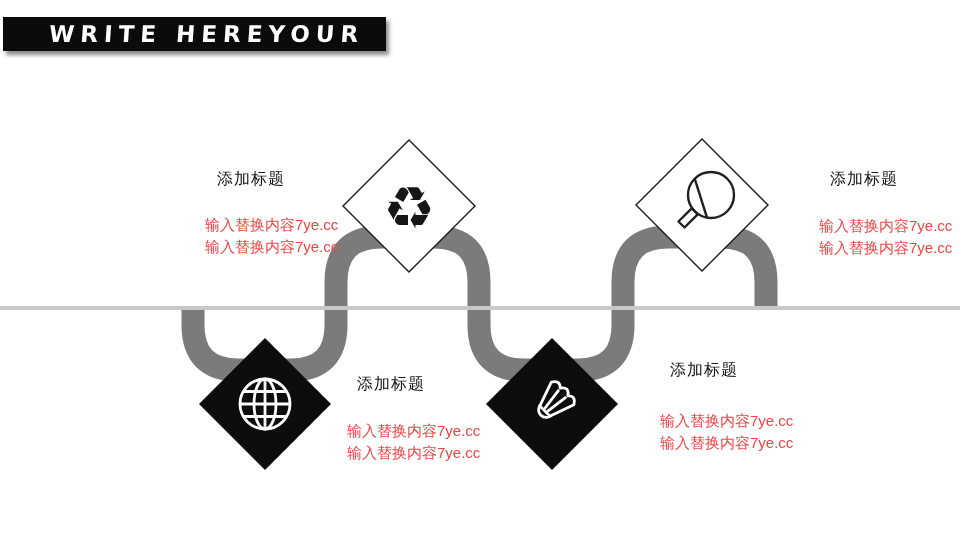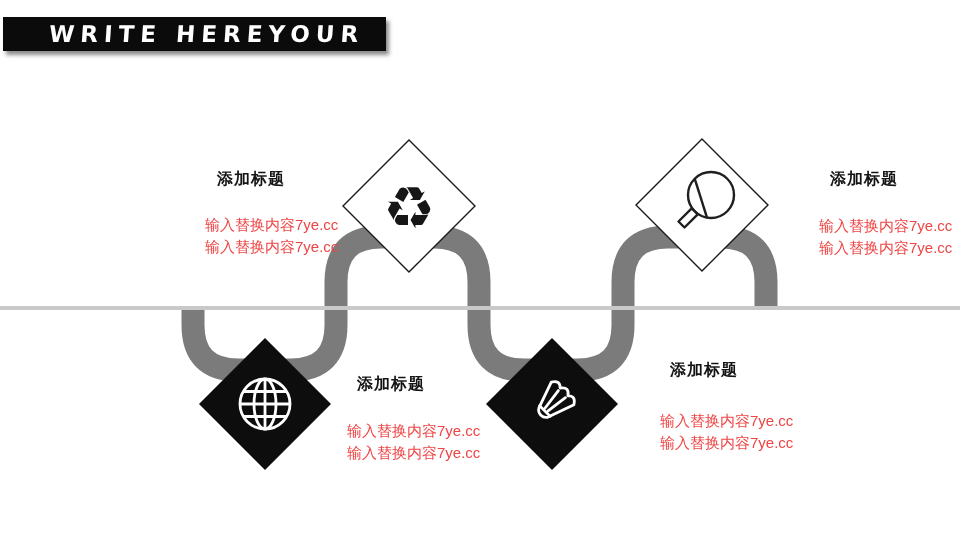--- a/index.html
+++ b/index.html
@@ -12,21 +12,21 @@
     background:#0b0b0b;color:#ffffff;display:flex;align-items:center;
     box-sizing:border-box;padding-left:46px;white-space:nowrap;
     box-shadow:3px 4px 4px rgba(0,0,0,0.45);
   }
   .header span{
     font-family:"DejaVu Sans",sans-serif;font-weight:bold;font-size:23px;
     letter-spacing:6px;transform:skewX(-4deg);
   }
   .diagram{position:absolute;left:0;top:0;}
   .tb-title{
-    position:absolute;font-size:16px;font-weight:bold;color:#141414;
+    position:absolute;font-size:16px;font-weight:normal;color:#141414;
     letter-spacing:1px;white-space:nowrap;
   }
   .tb-body{
     position:absolute;font-size:15px;color:#ef4444;line-height:22px;
     white-space:nowrap;
   }
   .t1{left:217px;top:169px}  .b1{left:205px;top:214px}
   .t2{left:357px;top:374px}  .b2{left:347px;top:420px}
   .t3{left:670px;top:360px}  .b3{left:660px;top:410px}
   .t4{left:830px;top:169px}  .b4{left:819px;top:215px}

